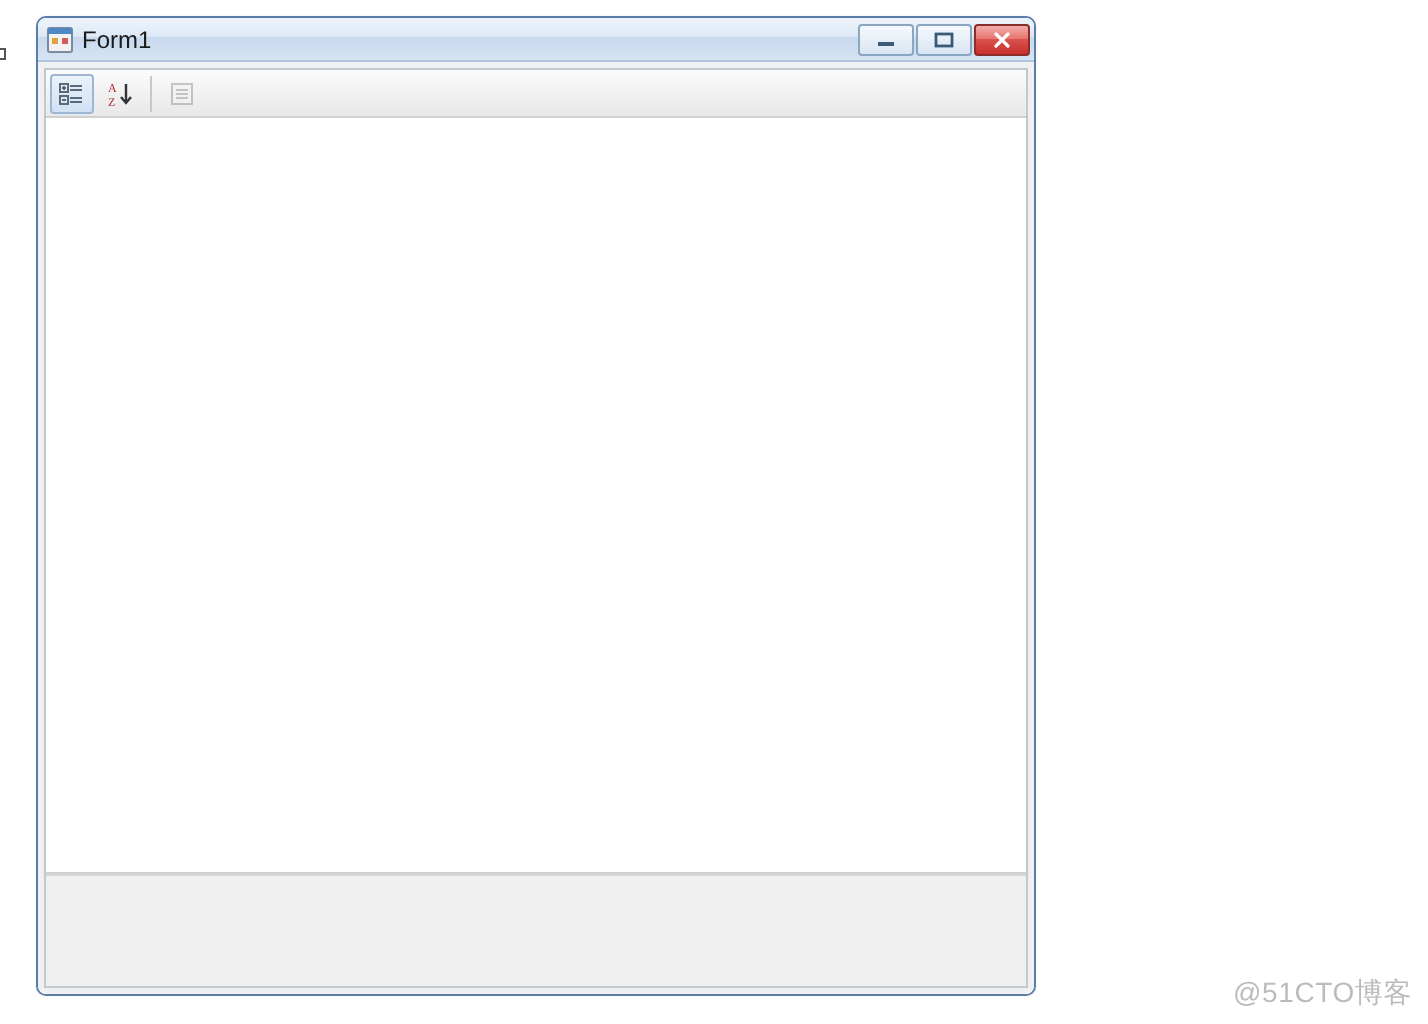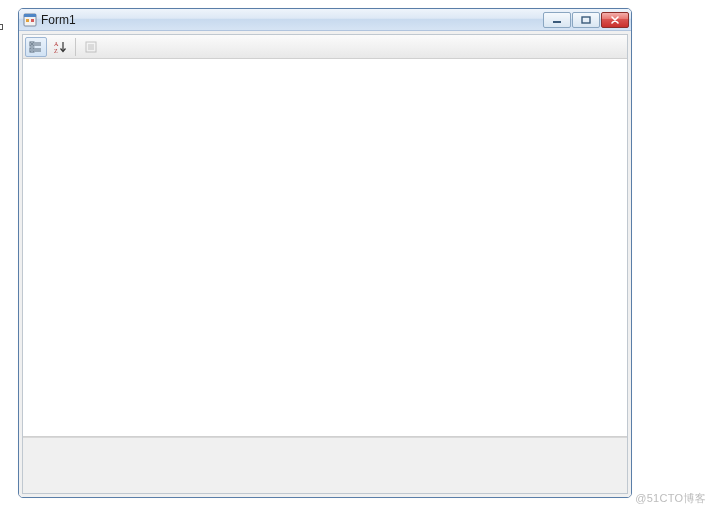--- a/index.html
+++ b/index.html
@@ -8,21 +8,21 @@
       font-size: 12px;
       background: #ffffff;
       width: 714px;
       height: 512px;
       position: relative;
     }
     .window {
       position: absolute;
       left: 18px;
       top: 8px;
-      width: 614px;
+      width: 500px;
       height: 490px;
       border: 1px solid #5a7ea8;
       border-radius: 5px;
       background: #fff;
       box-shadow: 0 0 1px rgba(0,0,0,0.1);
       overflow: hidden;
     }
     .titlebar {
       height: 22px;
       background: linear-gradient(to bottom, #eef4fb 0%, #dde8f5 45%, #c7d9ee 46%, #d6e4f4 100%);
@@ -125,21 +125,21 @@
     .desc-pane {
       height: 56px;
       background: #f0f0f0;
       border-top: 1px solid #d8d8d8;
     }
     .watermark {
       position: absolute;
       right: 8px;
       bottom: 6px;
       color: #8f8f8f;
-      font-size: 11px;
+      font-size: 14px;
       opacity: 0.6;
       letter-spacing: 0.3px;
     }
   </style>
 </head>
 <body>
 
 <div class="window">
   <div class="titlebar">
     <span class="app-icon">

